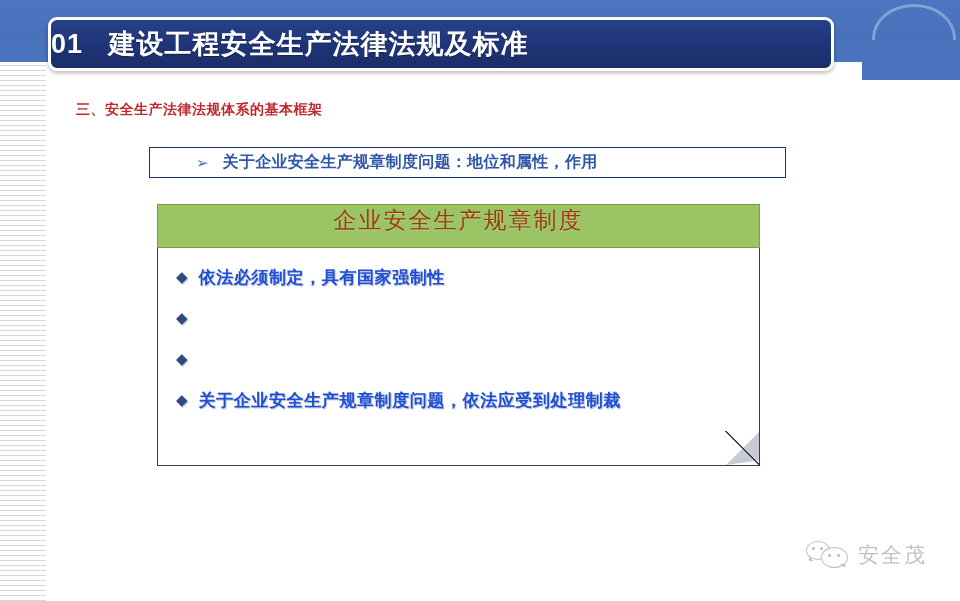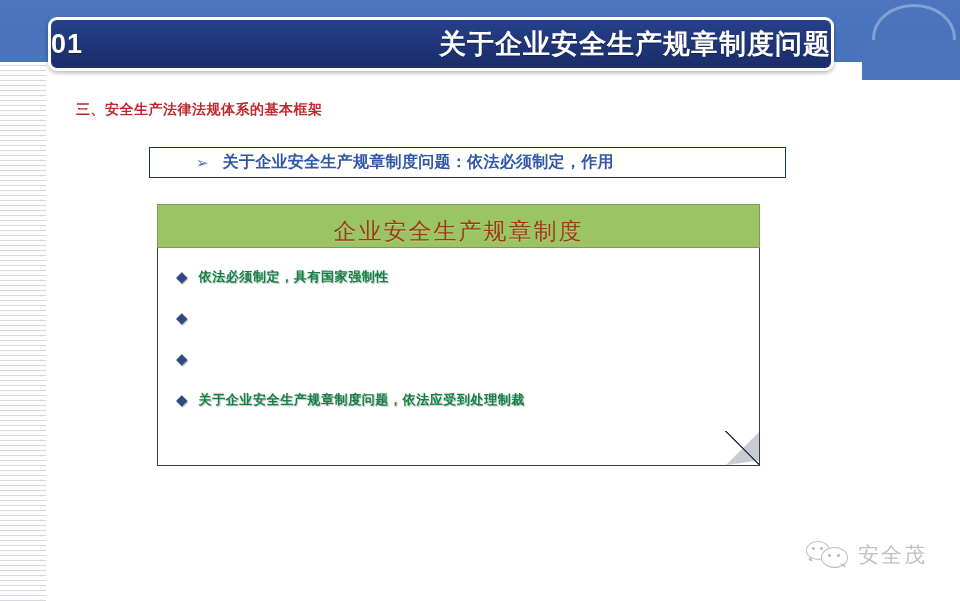--- a/index.html
+++ b/index.html
@@ -77,21 +77,21 @@
     width: 786px;
     height: 54px;
     background: #1f3477;
     background: linear-gradient(180deg, #26408a 0%, #1e3375 60%, #1b2e69 100%);
     border: 3px solid #ffffff;
     border-radius: 9px;
     box-sizing: border-box;
     box-shadow: 0 2px 4px rgba(0,0,0,0.28);
     display: flex;
     align-items: center;
-    justify-content: space-between;
+    justify-content: flex-start;
   }
   .title-text {
     color: #ffffff;
     font-size: 27px;
     font-weight: bold;
     letter-spacing: 1px;
     white-space: pre;
     line-height: 1;
     text-shadow: 0 1px 1px rgba(0,0,0,0.35);
   }
@@ -147,21 +147,21 @@
   .card-header {
     position: absolute;
     left: 0;
     top: 0;
     width: 603px;
     height: 44px;
     background: #9bc464;
     border: 1px solid #7a9b50;
     box-sizing: border-box;
     display: flex;
-    align-items: flex-end;
+    align-items: flex-start;
     justify-content: center;
   }
   .card-header-text {
     color: #9c3a14;
     font-size: 23px;
     font-weight: normal;
     font-family: "DejaVu Serif", serif;
     letter-spacing: 2px;
     white-space: nowrap;
     text-shadow: 0 1px 0 rgba(255,255,255,0.25);
@@ -190,22 +190,22 @@
     height: 41px;
   }
   .bullet-mark {
     color: #2e4a80;
     font-size: 15px;
     line-height: 30px;
     margin-right: 11px;
     text-shadow: 1px 1px 1px rgba(120,130,160,0.55);
   }
   .bullet-text {
-    color: #15803d;
-    font-size: 13px;
+    color: #1d4ed8;
+    font-size: 17px;
     font-weight: bold;
     font-family: "DejaVu Serif", serif;
     line-height: 30px;
     letter-spacing: 0.6px;
     white-space: nowrap;
     text-shadow: 1px 1px 1px rgba(130,140,170,0.55);
   }
   
   .curl-cut {
     position: absolute;
@@ -322,28 +322,28 @@
   <div class="top-band">
     <div class="band-arc"></div>
     <div class="band-arc-mask"></div>
   </div>
 
   <div class="left-stripes"></div>
 
   <div class="title-plaque">
     <span class="title-text">01</span>
     <span class="title-text">&nbsp;&nbsp;&nbsp;</span>
-    <span class="title-text">关于企业安全生产规章制度问题</span>
+    <span class="title-text">建设工程安全生产法律法规及标准</span>
   </div>
 
   <div class="section-heading">三、安全生产法律法规体系的基本框架</div>
 
   <div class="subheading-box">
     <span class="subheading-arrow">➢</span>
-    <span class="subheading-text">关于企业安全生产规章制度问题：依法必须制定，作用</span>
+    <span class="subheading-text">关于企业安全生产规章制度问题：地位和属性，作用</span>
   </div>
 
   <div class="card">
     <div class="card-header">
       <span class="card-header-text">企业安全生产规章制度</span>
     </div>
     <div class="card-body">
       <div class="bullet-list">
 
         <div class="bullet-row">

